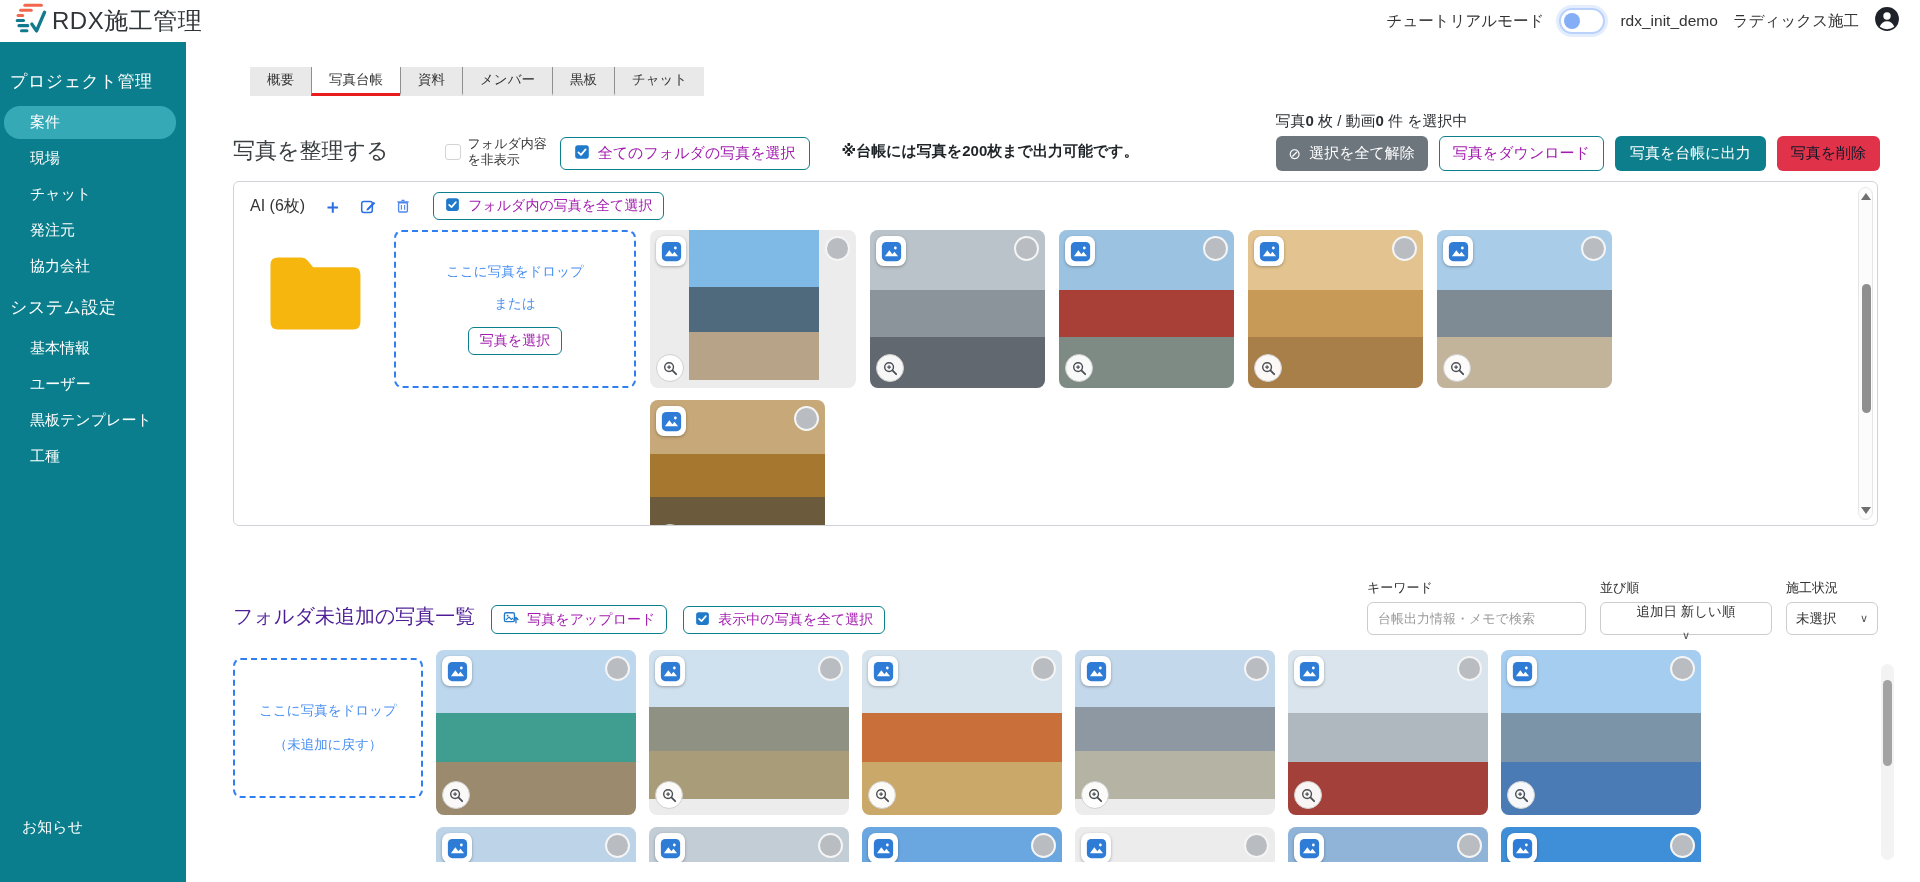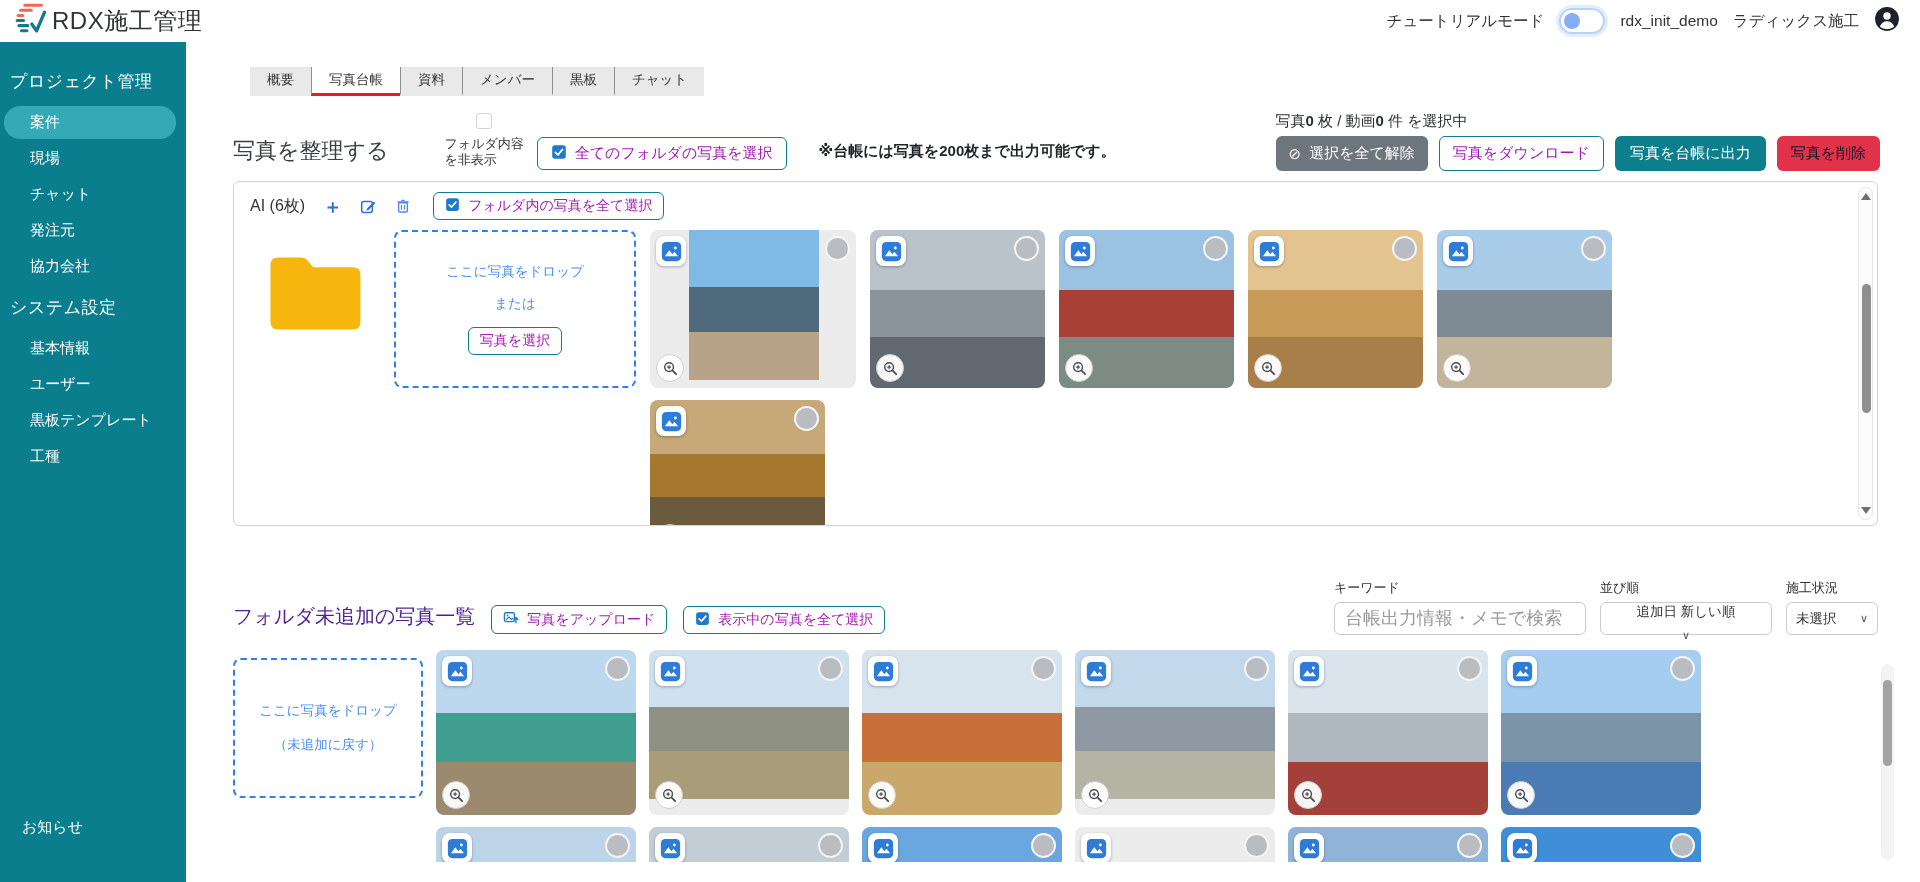--- a/index.html
+++ b/index.html
@@ -29,21 +29,21 @@
   
   .tab-bar { display:flex; margin:25px 0 0 64px; }
   .tab { height:29px; display:flex; align-items:center; padding:0 17px; background:#e9e9e9; font-size:13.5px; color:#333;
     border-bottom:3px solid transparent; cursor:pointer; }
   .tab + .tab { border-left:1px solid #8f8f8f; }
   .tab.active { background:#fff; border-bottom:3px solid #e81c1c; }
 
   
   .toolbar { display:flex; align-items:flex-end; margin:16px 40px 0 47px; }
   .tb-title { font-size:22px; color:#3a3f42; margin-bottom:5px; white-space:nowrap; }
-  .hide-check { display:flex; align-items:center; gap:7px; margin-left:56px; margin-bottom:3px;flex-direction:column; }
+  .hide-check { display:flex; align-items:center; gap:7px; margin-left:56px; margin-bottom:3px; }
   .cb { width:16px; height:16px; border:1.5px solid #d4d4d4; border-radius:3px; background:#fff; flex:none; cursor:pointer; }
   .hide-label { font-size:13px; line-height:1.25; color:#333; }
   .btn { display:inline-flex; align-items:center; gap:8px; border-radius:6px; font-size:15px; white-space:nowrap; cursor:pointer; }
   .btn-outline { background:#fff; border:1.5px solid #0d7e8c; color:#a21caf; padding:6px 13px;align-items:center; }
   .btn-outline.small { padding:4px 11px; font-size:14px; }
   .toolbar .sel-all-folders { margin-left:13px; margin-bottom:1px; }
   .limit-note { font-size:15px; font-weight:700; color:#1f2428; margin-left:32px; margin-bottom:10px; white-space:nowrap; }
   .sel-col { margin-left:auto; display:flex; flex-direction:column; align-items:flex-start; gap:5px; }
   .sel-status { font-size:15px; font-weight:500; color:#2b2f33; }
   .sel-status b { font-weight:700; }
@@ -90,21 +90,21 @@
   .vscroll .arr-dn { bottom:5px; border-top:7px solid #6f6f6f; }
   .vscroll .thumb { position:absolute; left:3px; width:9px; border-radius:5px; background:#8f8f8f; top:29%; height:39%; }
 
   
   .unhead { display:flex; align-items:flex-end; margin:12px 42px 0 47px; }
   .un-title { font-size:20px; color:#4c1d95; margin-bottom:5px; white-space:nowrap; }
   .unhead .btn-outline { margin-left:16px; margin-bottom:1px; }
   .filters { margin-left:auto; display:flex; gap:14px;margin-top:41px; }
   .fcol { display:flex; flex-direction:column; }
   .flabel { font-size:13px; color:#333; margin-bottom:5px; }
-  .f-input { width:252px; height:33px; border:1px solid #ccc; border-radius:6px; padding:0 10px; font-size:18px;
+  .f-input { width:219px; height:33px; border:1px solid #ccc; border-radius:6px; padding:0 10px; font-size:13px;
     font-family:inherit; color:#333; }
   .f-input::placeholder { color:#9a9a9a; }
   .f-select { height:33px; border:1px solid #ccc; border-radius:6px; background:#fff; display:flex; align-items:center;
     justify-content:space-between; padding:0 9px; font-size:13.5px; gap:8px; cursor:pointer; }
   .f-select .chev { font-size:11px; color:#555; }
   .sel-sort { width:172px;flex-direction:column; }
   .sel-status2 { width:92px; }
 
   .bottom-wrap { position:relative; }
   .photo-area { position:relative; margin:15px 42px 0 47px; height:212px; overflow:hidden; }

